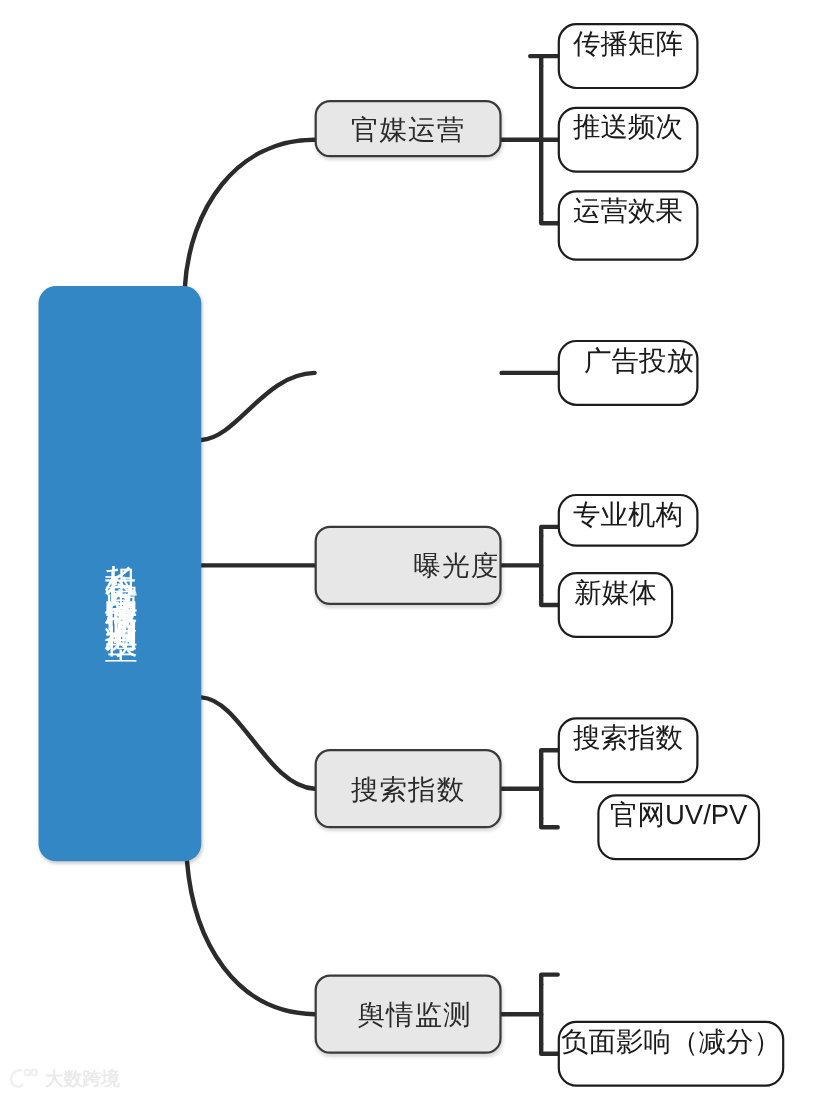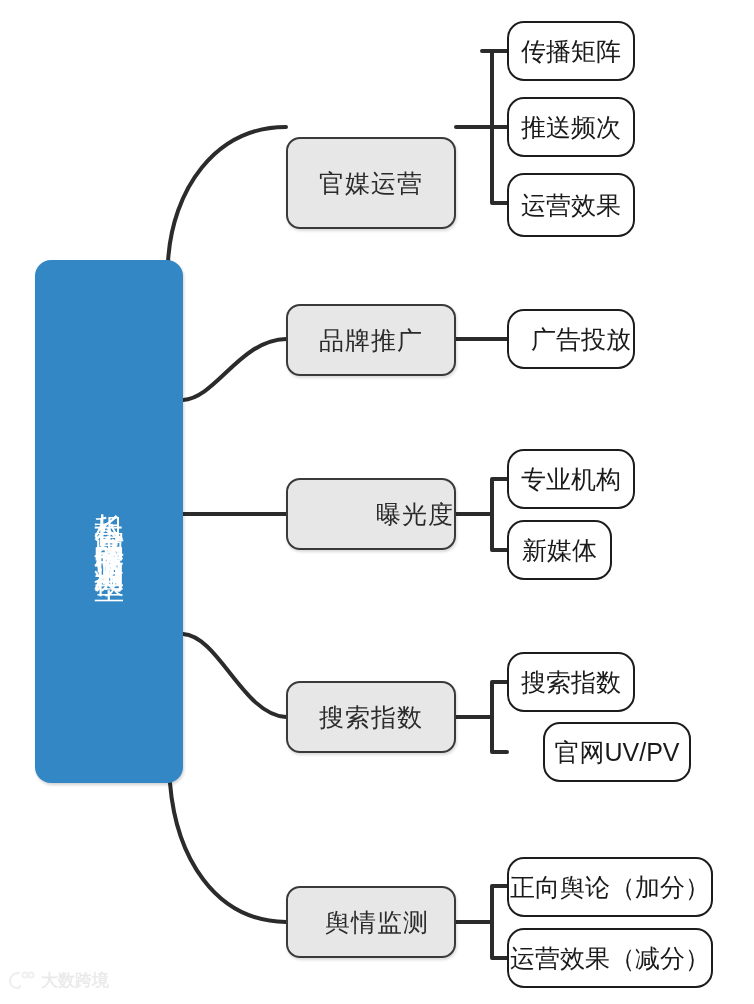--- a/index.html
+++ b/index.html
@@ -72,21 +72,20 @@
   }
 
   
   .leaf-node {
     position: absolute;
     background: #ffffff;
     border: 2.5px solid #1c1c1c;
     border-radius: 17px;
     box-sizing: border-box;
     display: flex;
-    align-items: center;
     justify-content: center;
   }
   .leaf-label {
     color: #1a1a1a;
     font-size: 25px;
     letter-spacing: 0px;
     white-space: nowrap;
   }
 
   
@@ -150,68 +149,62 @@
       <path d="M 492,895 L 492,949"></path>
       <path d="M 492,895 L 492,886 L 507,886"></path>
       <path d="M 492,949 L 492,958 L 507,958"></path>
     </g>
   </svg>
 
   <div class="root-node">
     <span class="root-label">长租公寓品牌传播力监测模型</span>
   </div>
 
-  <div class="branch-node" style="left:286px; top:91px; width:170px; height:92px;margin-top:46px;">
+  <div class="branch-node" style="left:286px; top:91px; width:170px; height:52px;">
     <span class="branch-label">官媒运营</span>
   </div>
   <div class="leaf-node" style="left:507px; top:21px; width:128px; height:60px;">
     <span class="leaf-label">传播矩阵</span>
   </div>
   <div class="leaf-node" style="left:507px; top:97px; width:128px; height:60px;">
     <span class="leaf-label">推送频次</span>
   </div>
   <div class="leaf-node" style="left:507px; top:173px; width:128px; height:64px;">
     <span class="leaf-label">运营效果</span>
   </div>
 
-  <div class="branch-node" style="left:286px; top:304px; width:170px; height:72px;">
-    <span class="branch-label">品牌推广</span>
-  </div>
   <div class="leaf-node" style="left:507px; top:309px; width:128px; height:60px;padding-left:20px;">
     <span class="leaf-label">广告投放</span>
   </div>
 
   <div class="branch-node" style="left:286px; top:478px; width:170px; height:72px;justify-content:flex-end;">
     <span class="branch-label">曝光度</span>
   </div>
-  <div class="leaf-node" style="left:507px; top:449px; width:128px; height:60px;">
+  <div class="leaf-node" style="left:507px; top:449px; width:128px; height:48px;">
     <span class="leaf-label">专业机构</span>
   </div>
   <div class="leaf-node" style="left:507px; top:520px; width:105px; height:60px;">
     <span class="leaf-label">新媒体</span>
   </div>
 
   <div class="branch-node" style="left:286px; top:681px; width:170px; height:72px;">
     <span class="branch-label">搜索指数</span>
   </div>
   <div class="leaf-node" style="left:507px; top:652px; width:128px; height:60px;">
     <span class="leaf-label">搜索指数</span>
   </div>
   <div class="leaf-node" style="left:507px; top:722px; width:148px; height:60px;margin-left:36px;">
     <span class="leaf-label">官网UV/PV</span>
   </div>
 
   <div class="branch-node" style="left:286px; top:886px; width:170px; height:72px;padding-left:12px;">
     <span class="branch-label">舆情监测</span>
   </div>
-  <div class="leaf-node" style="left:507px; top:857px; width:206px; height:60px;">
-    <span class="leaf-label">正向舆论（加分）</span>
-  </div>
   <div class="leaf-node" style="left:507px; top:928px; width:206px; height:60px;">
-    <span class="leaf-label">运营效果（减分）</span>
+    <span class="leaf-label">负面影响（减分）</span>
   </div>
 
   <div class="watermark">
     <svg class="wm-logo" width="28" height="20" viewBox="0 0 28 20" xmlns="http://www.w3.org/2000/svg">
       <path d="M11 3 C5 3 2 7 2 11 C2 15 5 18 9 18 C11 18 12 17 12 16" fill="none" stroke="#cfcfcf" stroke-width="2.4" stroke-linecap="round"></path>
       <circle cx="17" cy="5" r="2.6" fill="none" stroke="#cfcfcf" stroke-width="2"></circle>
       <circle cx="23" cy="5" r="2.6" fill="none" stroke="#cfcfcf" stroke-width="2"></circle>
     </svg>
     <span class="wm-text">大数跨境</span>
   </div>

